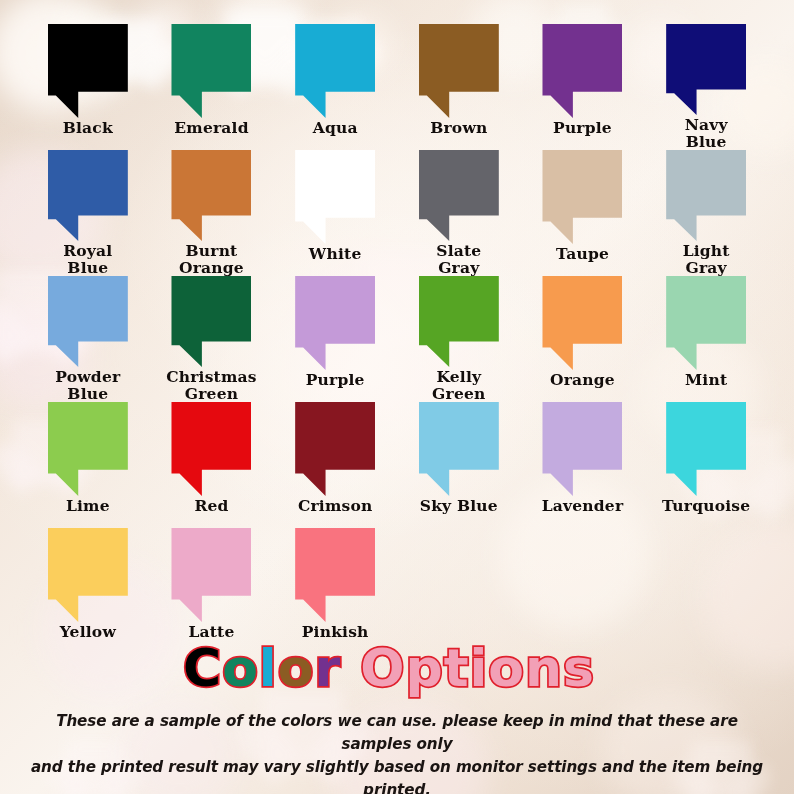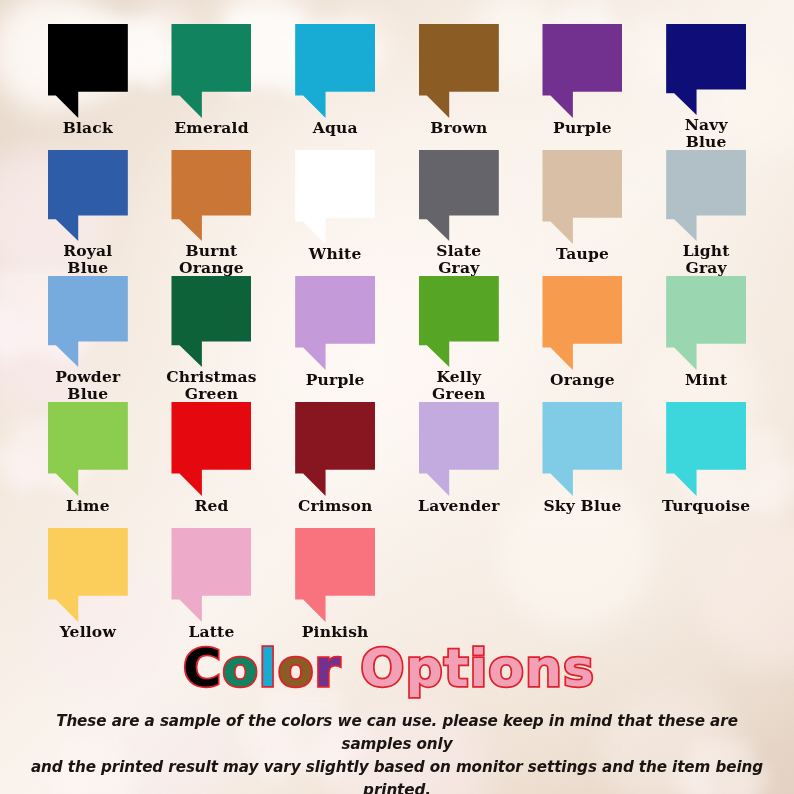--- a/index.html
+++ b/index.html
@@ -262,26 +262,26 @@
       </div>
       <div class="cell">
         <div class="swatch" style="background: rgb(229, 9, 15);"></div>
         <div class="label">Red</div>
       </div>
       <div class="cell">
         <div class="swatch" style="background: rgb(135, 22, 32);"></div>
         <div class="label">Crimson</div>
       </div>
       <div class="cell">
+        <div class="swatch" style="background: rgb(128, 203, 230);"></div>
+        <div class="label">Sky Blue</div>
+      </div>
+      <div class="cell">
         <div class="swatch" style="background: rgb(195, 171, 223);"></div>
         <div class="label">Lavender</div>
-      </div>
-      <div class="cell">
-        <div class="swatch" style="background: rgb(128, 203, 230);"></div>
-        <div class="label">Sky Blue</div>
       </div>
       <div class="cell">
         <div class="swatch" style="background: rgb(60, 214, 221);"></div>
         <div class="label">Turquoise</div>
       </div>
       <div class="cell">
         <div class="swatch" style="background: rgb(251, 206, 92);"></div>
         <div class="label">Yellow</div>
       </div>
       <div class="cell">

